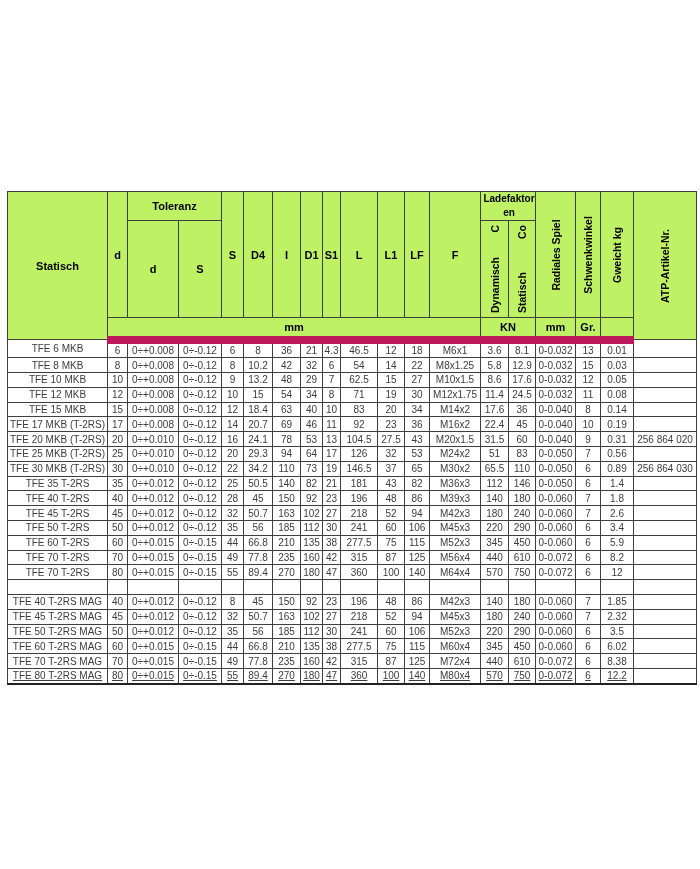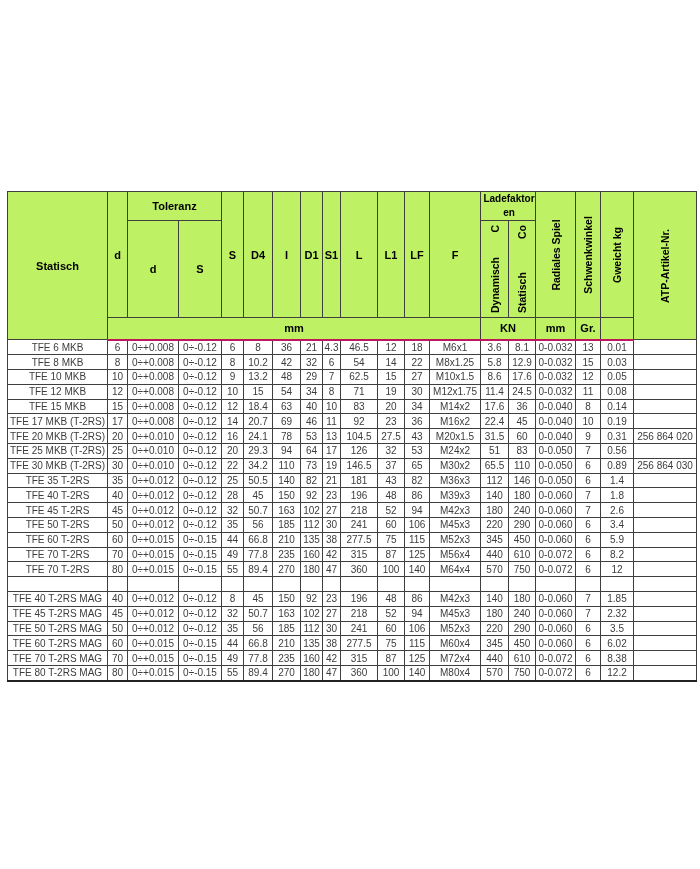--- a/index.html
+++ b/index.html
@@ -25,29 +25,29 @@
   thead th, tr.unit-row td {
     background:#bef264;
     color:#000000;
     font-weight:bold;
     font-size:11px;
     line-height:12px;
   }
   tr.hdr-a { height:27px; }
   tr.hdr-b { height:97px; }
   tr.unit-row { height:22px; }
-  tr.unit-row td { border-bottom:2px solid #be185d; }
+  tr.unit-row td { border-bottom:8px solid #be185d; }
   tbody td {
     height:13.8px;
     font-size:10px;
     line-height:13px;
     color:#3c3c3c;
     white-space:nowrap;
   }
-  tbody tr:last-child td { border-bottom:2px solid #222222; }
+  tbody tr:last-child td { border-bottom:2px solid #222222;text-decoration:underline; }
   .ladef {
     width:54px; margin:0 auto;
     word-break:break-all;
     font-size:10px; line-height:14px;
   }
   .vcell { position:relative; }
   .vwrap { position:absolute; inset:0; }
   .vtxt {
     position:absolute; top:50%; left:50%;
     transform:translate(-50%,-50%) rotate(-90deg);

